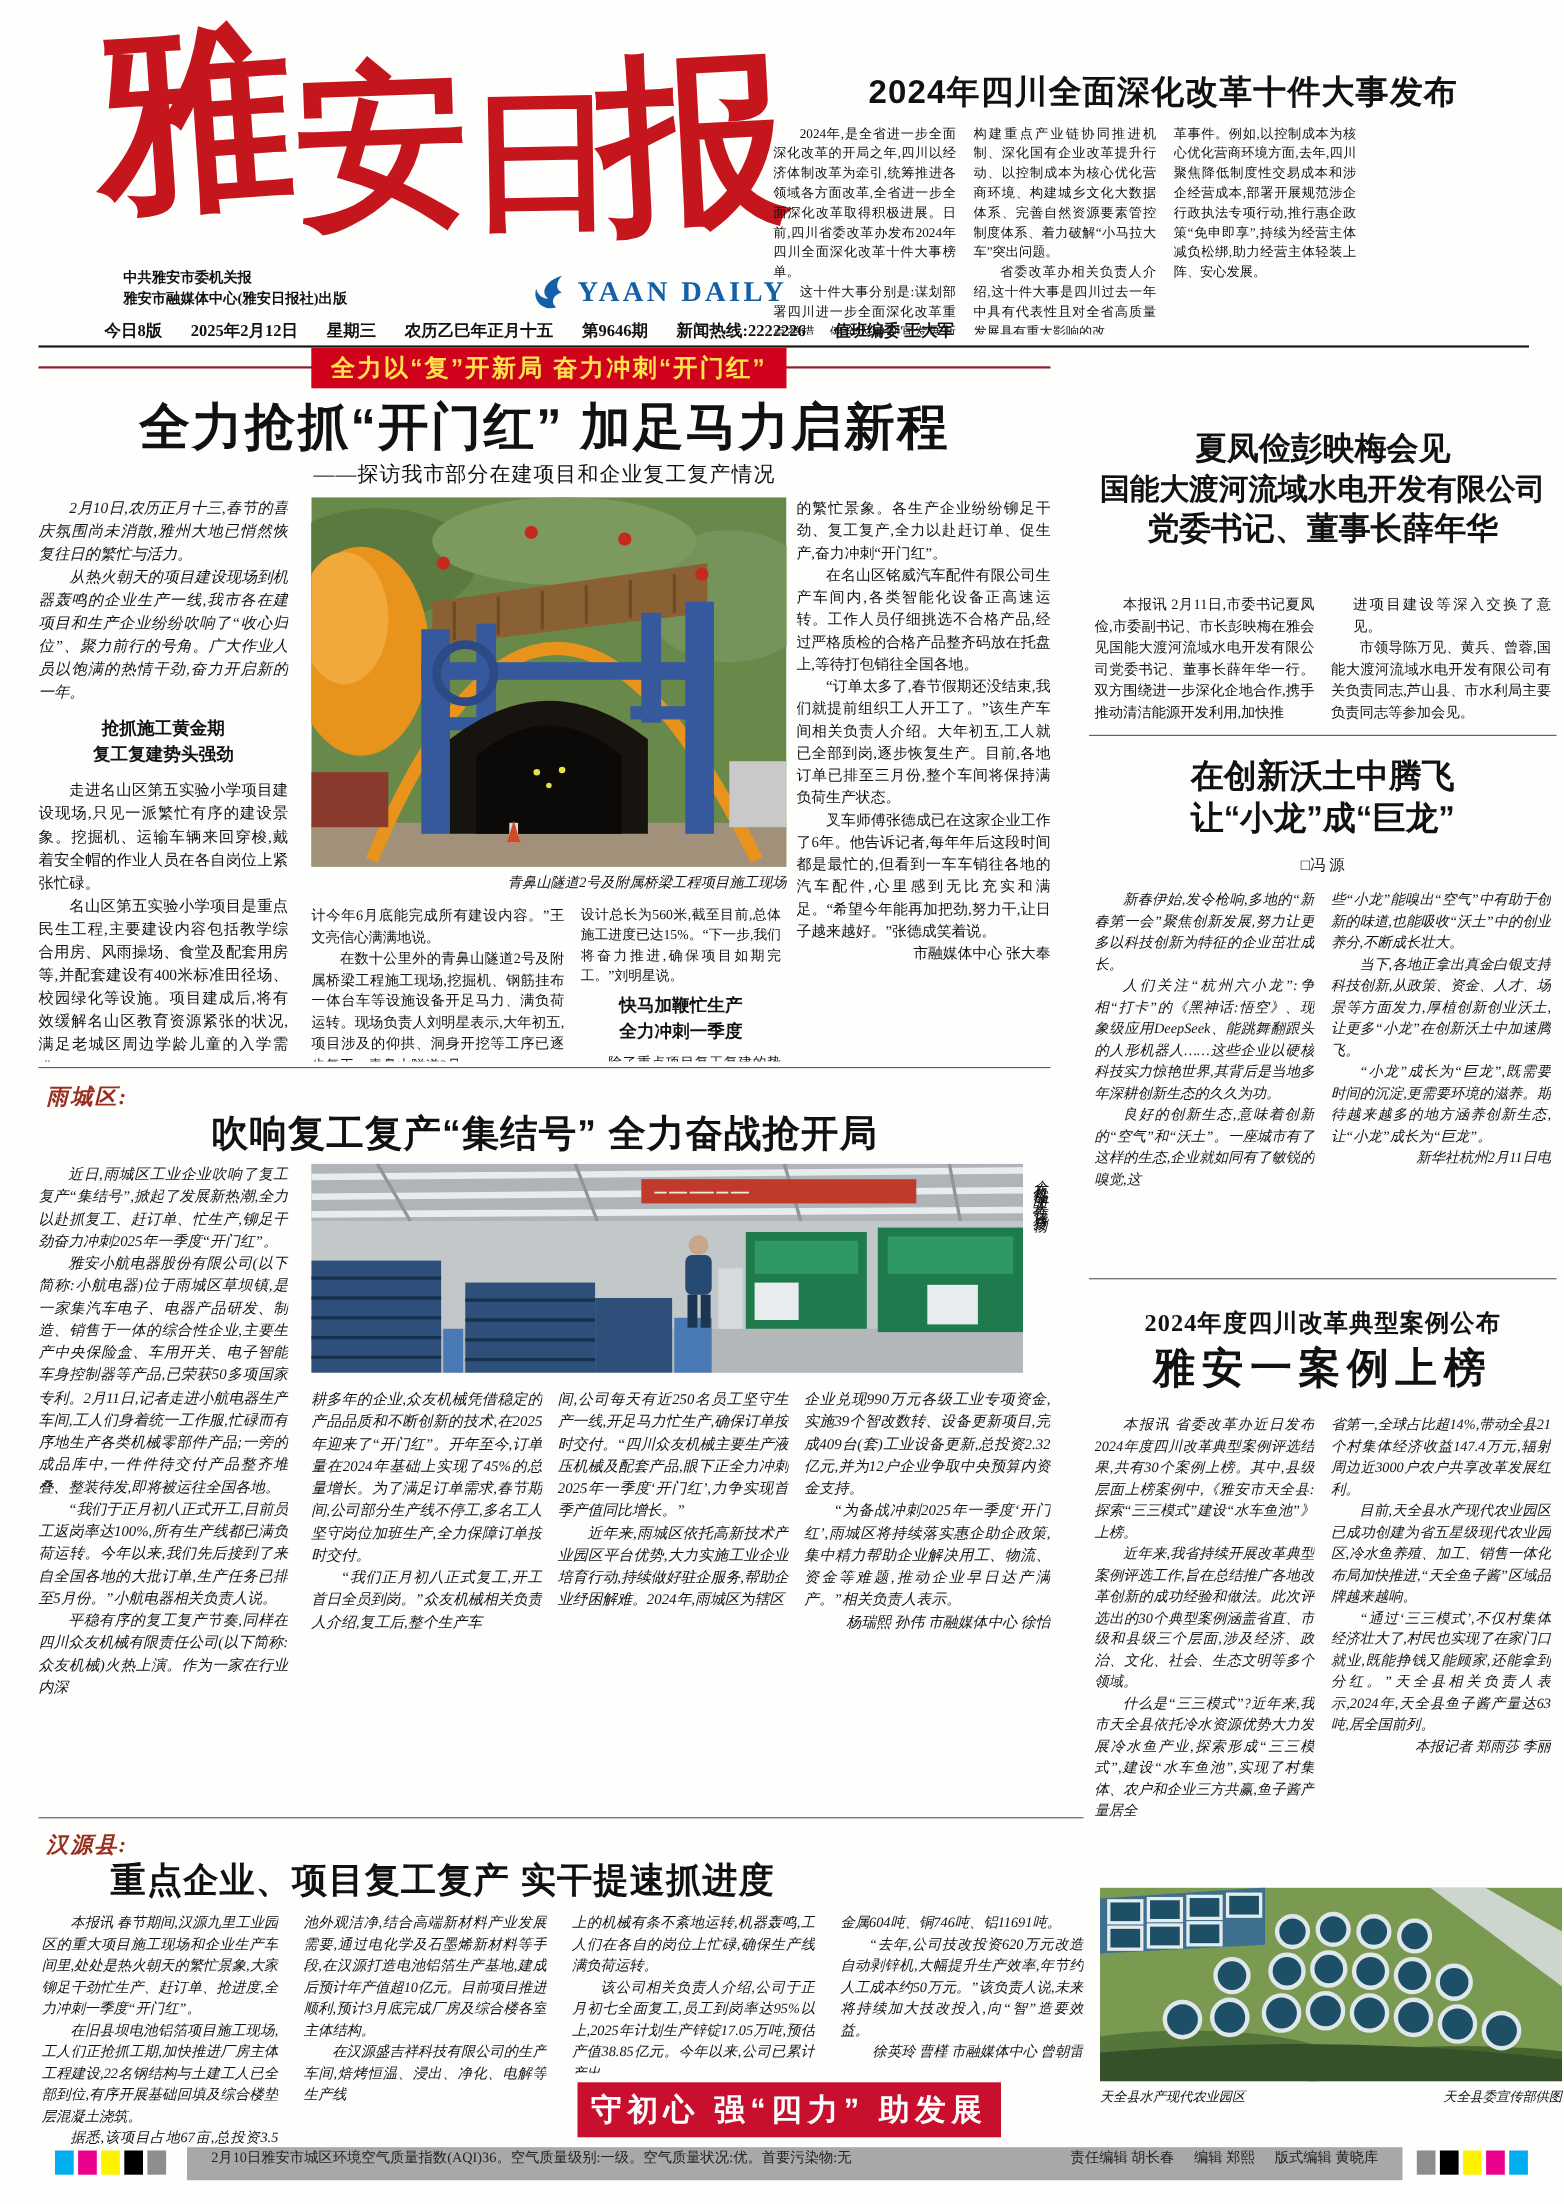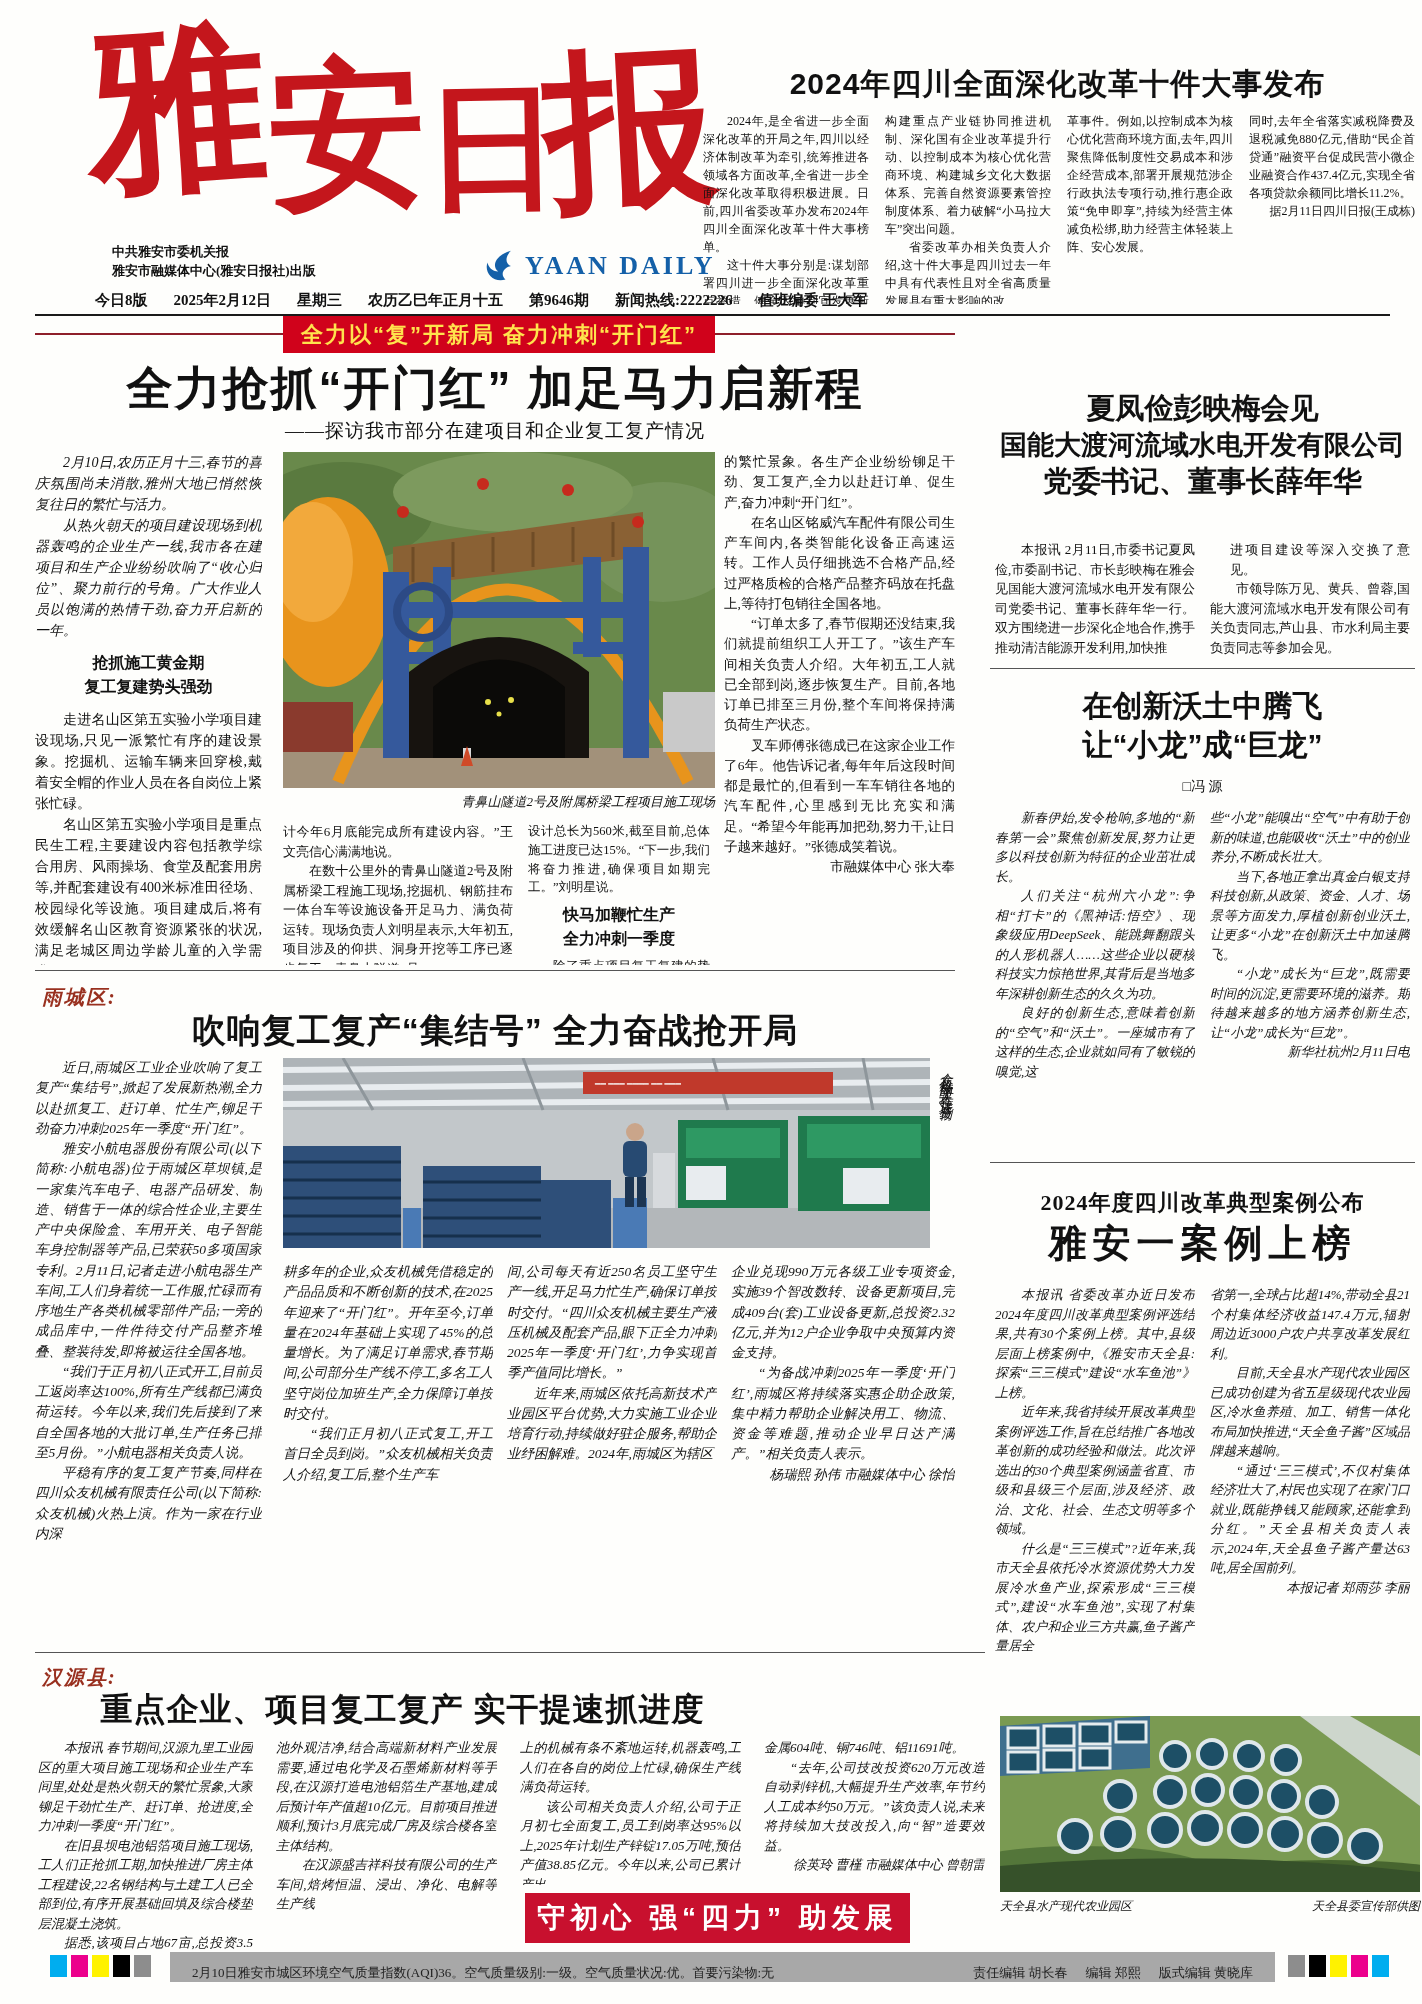--- a/index.html
+++ b/index.html
@@ -25,21 +25,21 @@
   .sub-head-line{font-size:19px;letter-spacing:1px;}
   .sec-label{font-size:20px;font-weight:bold;font-style:italic;color:#99301f;letter-spacing:2px;}
   .sec-head{font-size:34px;font-weight:bold;letter-spacing:1px;}
   .inner-subhead{font-weight:bold;font-size:16px;text-align:center;line-height:1.5;margin:10px 0;text-indent:0 !important;font-family:"Liberation Sans",sans-serif;}
   .side-h{font-weight:bold;text-align:center;line-height:1.3;}
   .banner{display:flex;align-items:center;justify-content:center;font-weight:bold;font-size:22px;letter-spacing:2px;}
   .redbox{display:flex;align-items:center;justify-content:center;color:#fff;font-weight:bold;font-size:28px;letter-spacing:5px;}
   .caption{font-size:13px;font-style:italic;}
   .vcaption{writing-mode:vertical-rl;font-size:13px;font-style:italic;letter-spacing:3px;}
   
-  .bar{background:#a8a8a8;display:flex;align-items:flex-end;font-size:13px;color:#222;}
+  .bar{background:#a8a8a8;display:flex;align-items:flex-start;font-size:13px;color:#222;}
   .blocks{display:flex;gap:4px;align-items:center;}
   .blk{width:17px;height:22px;display:inline-block;}
   svg{display:block;}
 </style>
 </head>
 <body>
 
 <div id="page">
 
   <div class="abs" style="left:0;top:0;width:1422px;height:315px;">
@@ -80,24 +80,20 @@
   <div class="abs col" style="left:703px;top:112px;width:166px;height:192px;font-size:12px;">
     <p>2024年,是全省进一步全面深化改革的开局之年,四川以经济体制改革为牵引,统筹推进各领域各方面改革,全省进一步全面深化改革取得积极进展。日前,四川省委改革办发布2024年四川全面深化改革十件大事榜单。</p>
     <p>这十件大事分别是:谋划部署四川进一步全面深化改革重点举措、健全因地制宜发展新质生产力体制机制、健全高水平对外开放体制机制、推进教育科技人才体制机制一体改革、</p>
   </div>
   <div class="abs col" style="left:885px;top:112px;width:166px;height:192px;font-size:12px;">
     <p style="text-indent:0;">构建重点产业链协同推进机制、深化国有企业改革提升行动、以控制成本为核心优化营商环境、构建城乡文化大数据体系、完善自然资源要素管控制度体系、着力破解“小马拉大车”突出问题。</p>
     <p>省委改革办相关负责人介绍,这十件大事是四川过去一年中具有代表性且对全省高质量发展具有重大影响的改</p>
   </div>
   <div class="abs col" style="left:1067px;top:112px;width:166px;height:192px;font-size:12px;">
     <p style="text-indent:0;">革事件。例如,以控制成本为核心优化营商环境方面,去年,四川聚焦降低制度性交易成本和涉企经营成本,部署开展规范涉企行政执法专项行动,推行惠企政策“免申即享”,持续为经营主体减负松绑,助力经营主体轻装上阵、安心发展。</p>
-  </div>
-  <div class="abs col" style="left:1249px;top:112px;width:166px;height:192px;font-size:12px;">
-    <p style="text-indent:0;">同时,去年全省落实减税降费及退税减免880亿元,借助“民企首贷通”融资平台促成民营小微企业融资合作437.4亿元,实现全省各项贷款余额同比增长11.2%。</p>
-    <p class="byline">据2月11日四川日报(王成栋)</p>
   </div>
 
   <div class="abs" style="left:35px;top:333px;width:920px;height:2px;background:#8e1f2a;"></div>
   <div class="abs banner hei" style="left:283px;top:316px;width:432px;height:37px;background:#d0021b;color:#ffe34d;">
     <span>全力以“复”开新局  奋力冲刺“开门红”</span>
   </div>
 
   <div class="abs ctr hei main-head" style="left:35px;top:358px;width:920px;">全力抢抓“开门红”  加足马力启新程</div>
   <div class="abs ctr sub-head-line" style="left:35px;top:418px;width:920px;">——探访我市部分在建项目和企业复工复产情况</div>
 

